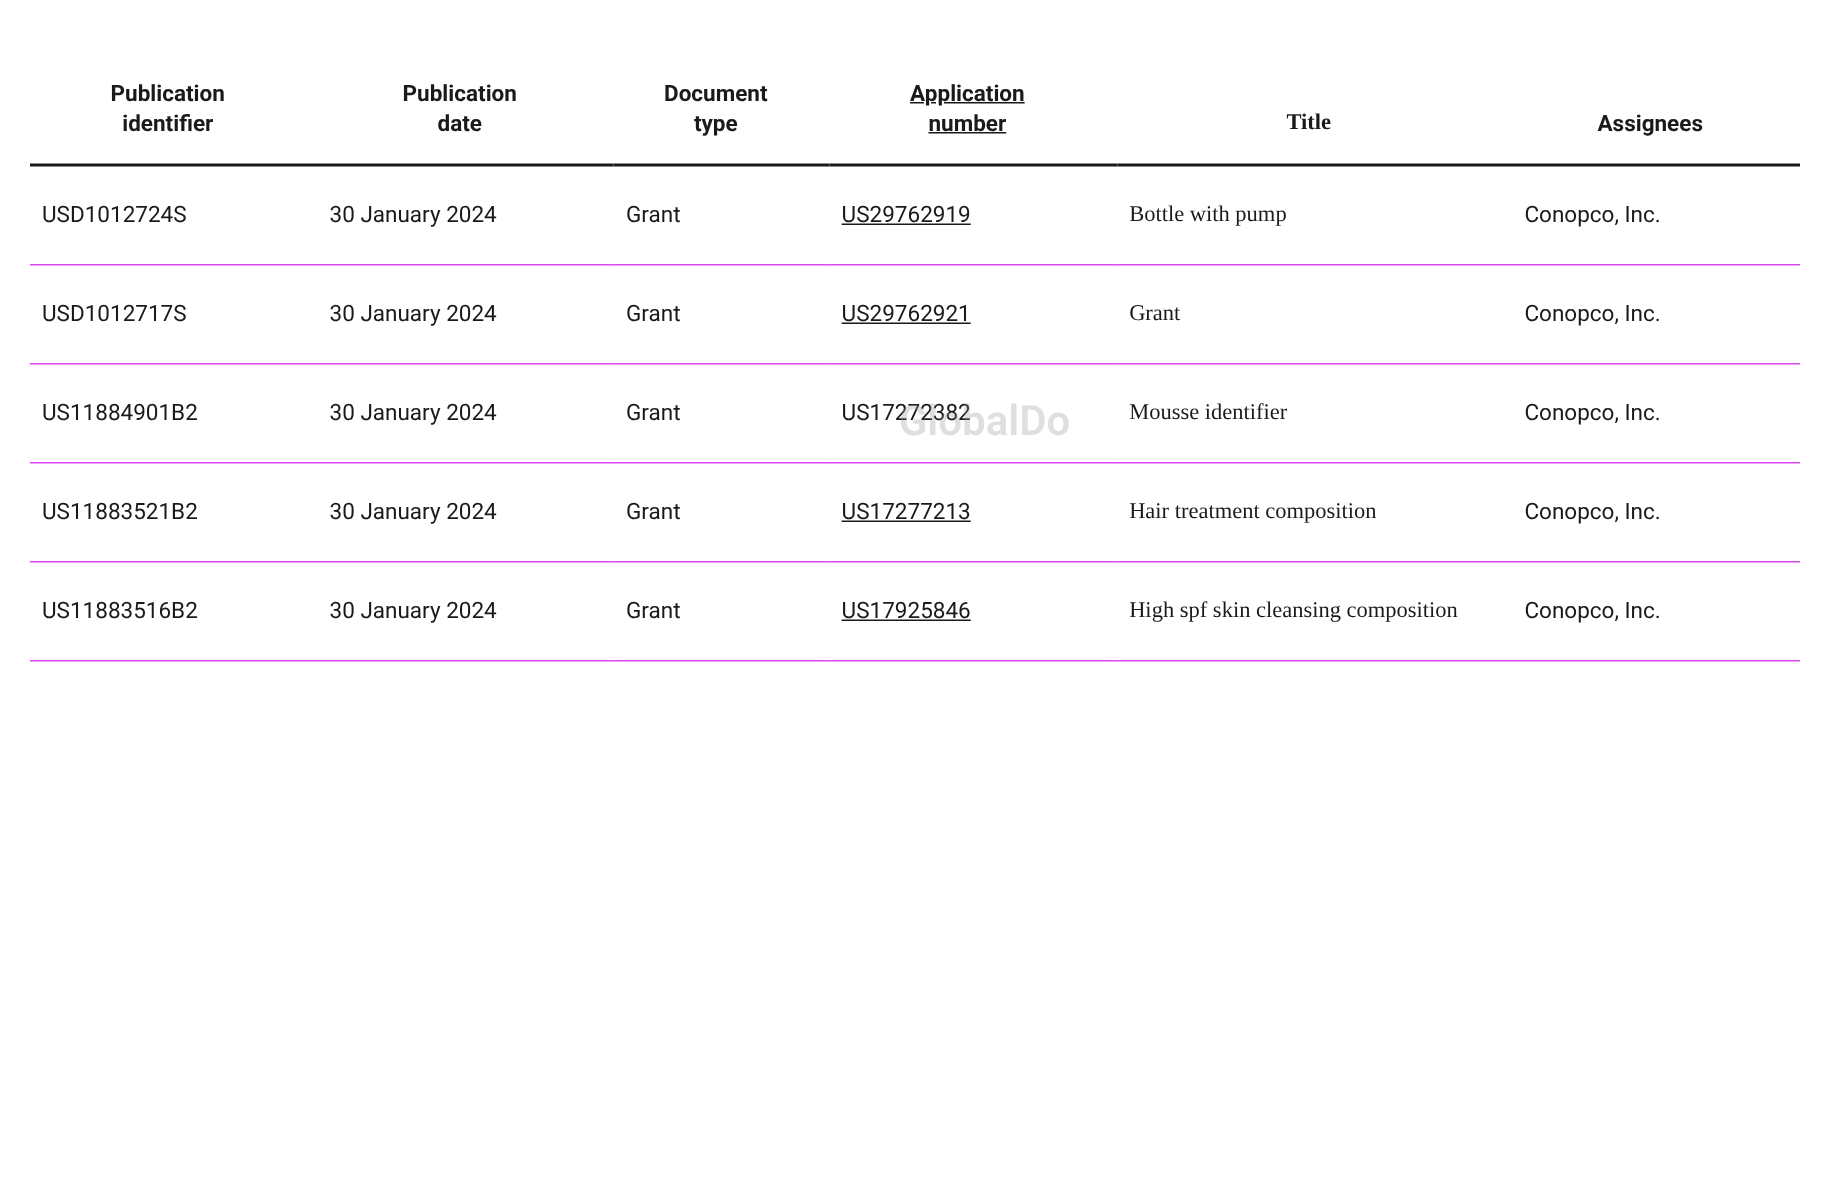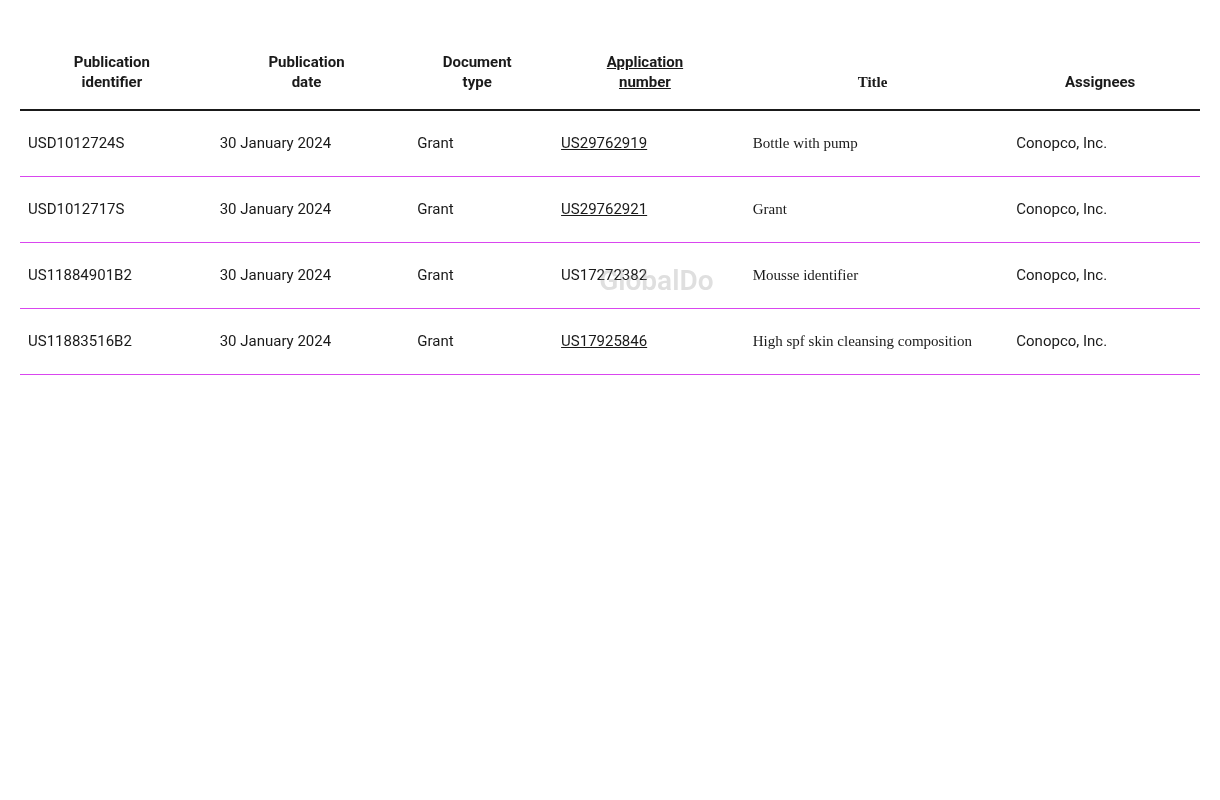--- a/index.html
+++ b/index.html
@@ -96,20 +96,28 @@
         </tr>
         <tr>
           <td class="col-pub-id">US11884901B2</td>
           <td class="col-pub-date">30 January 2024</td>
           <td class="col-doc-type">Grant</td>
           <td class="col-app-num"><div style="position: relative; display: inline-block; width: 100%;"><span>US17272382</span><div style="position: absolute; top: -4px; left: 50%; transform: translateX(-40%); color: rgba(150, 150, 150, 0.3); font-size: 28px; font-weight: 600; pointer-events: none; white-space: nowrap;">GlobalDo</div></div></td>
           <td class="col-title">Mousse identifier</td>
           <td class="col-assignees">Conopco, Inc.</td>
         </tr>
         <tr>
+          <td class="col-pub-id">US11883521B2</td>
+          <td class="col-pub-date">30 January 2024</td>
+          <td class="col-doc-type">Grant</td>
+          <td class="col-app-num">US17277213</td>
+          <td class="col-title">Hair treatment composition</td>
+          <td class="col-assignees">Conopco, Inc.</td>
+        </tr>
+        <tr>
           <td class="col-pub-id">US11883516B2</td>
           <td class="col-pub-date">30 January 2024</td>
           <td class="col-doc-type">Grant</td>
           <td class="col-app-num">US17925846</td>
           <td class="col-title">High spf skin cleansing composition</td>
           <td class="col-assignees">Conopco, Inc.</td>
         </tr>
       </tbody>
   </table>
 </div>

